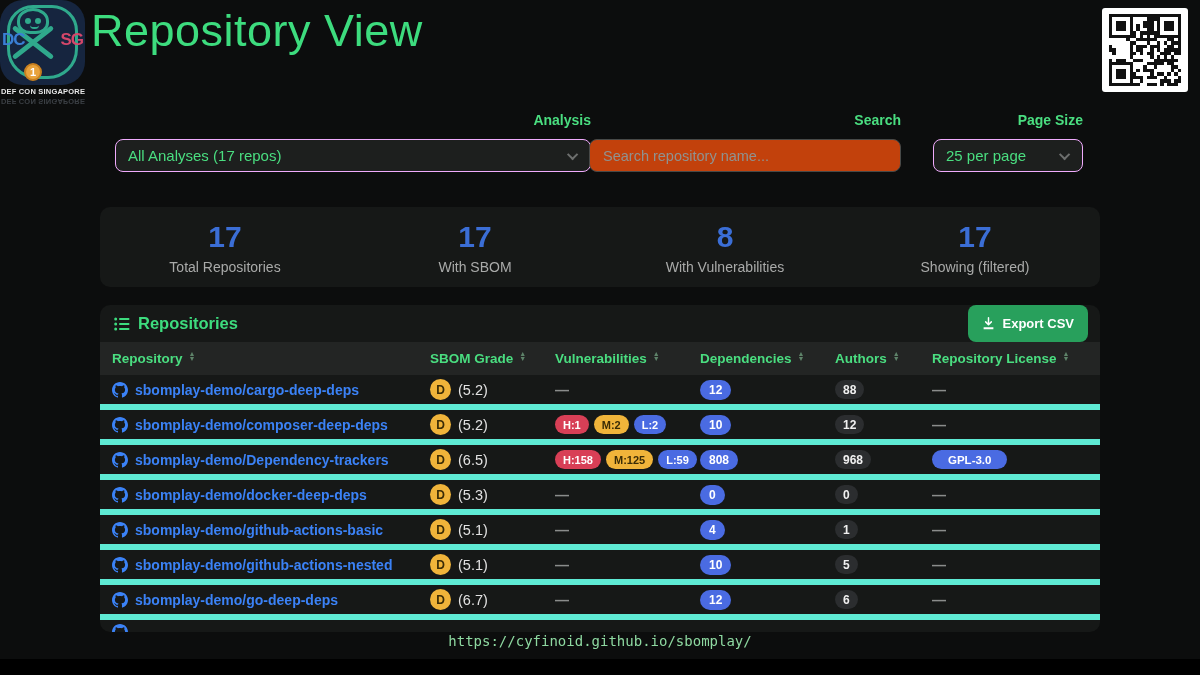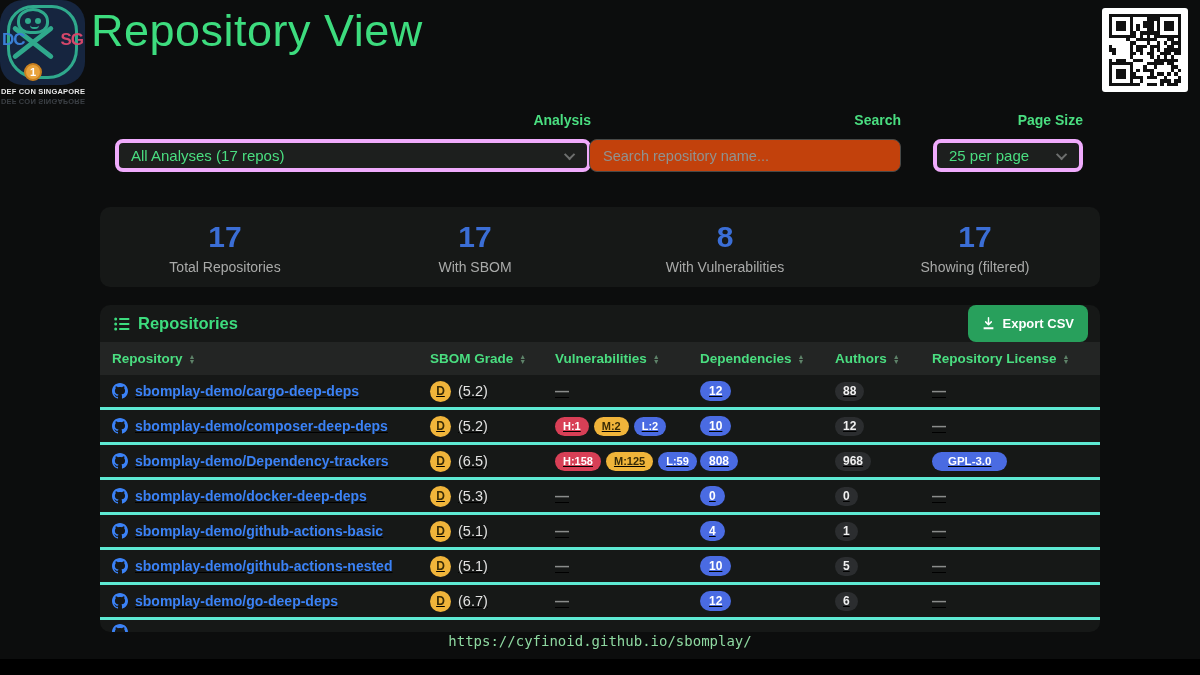--- a/index.html
+++ b/index.html
@@ -26,42 +26,42 @@
   h1.title { position:absolute; left:91px; top:5px; font-size:45px; font-weight:500; color:#3ddc7e; letter-spacing:.5px; }
   .qr { position:absolute; right:12px; top:8px; width:86px; height:84px; background:#fff; border-radius:3px; display:flex; align-items:center; justify-content:center; }
   .qr svg { width:74px; height:72px; }
 
   
   .ctrl { position:absolute; top:112px; }
   .ctrl label { display:block; font-size:14px; font-weight:bold; color:#4ade80; margin-bottom:11px;text-align:right; }
   .ctrl-analysis { left:115px; width:476px; }
   .ctrl-search   { left:589px; width:312px; }
   .ctrl-pagesize { left:933px; width:150px; }
-  .selectbox { height:33px; background:#1d1f1e; border:4px solid #f0abfc; border-radius:8px; color:#4ade80; font-size:15px; display:flex; align-items:center; padding:0 12px; cursor:pointer; }
+  .selectbox { height:33px; background:#1d1f1e; border:1px solid #f0abfc; border-radius:8px; color:#4ade80; font-size:15px; display:flex; align-items:center; padding:0 12px; cursor:pointer; }
   .selectbox .val { flex:1; }
   .chev { width:8px; height:8px; border-left:2px solid #6d6f6e; border-bottom:2px solid #6d6f6e; transform:rotate(-45deg) translateY(-2px); }
   .searchbox { width:100%; height:33px; background:#c2410c; border:1px solid #474948; border-radius:8px; color:#cfcfcf; font-size:14.5px; padding:0 13px; outline:none; font-family:"Liberation Sans", sans-serif; }
   .searchbox::placeholder { color:#909290; }
 
   
   .stats { position:absolute; left:100px; top:207px; width:1000px; height:80px; background:#161817; border-radius:10px; display:flex; }
   .stat { flex:1; display:flex; flex-direction:column; align-items:center; justify-content:center; gap:5px; }
   .stat .num { font-size:30px; font-weight:bold; color:#3b6ed6; }
   .stat .lbl { font-size:14px; color:#a9aaa9; }
 
   
   .table-card { position:absolute; left:100px; top:305px; width:1000px; height:327px; background:#161817; border-radius:10px; overflow:hidden; }
   .table-bar { height:37px; display:flex; justify-content:space-between; padding:0 12px 0 14px; }
   .section-title { display:flex; align-items:center; gap:8px; color:#3ddc7e; font-size:16.5px; font-weight:bold; }
   .export-btn { display:flex; align-items:center; gap:7px; background:#28a05c; border:none; color:#fff; font-size:13px; font-weight:bold; font-family:Liberation Sans, sans-serif; border-radius:8px; padding:7px 14px; cursor:pointer; }
   .grid { display:grid; grid-template-columns:318px 125px 145px 135px 97px 1fr; align-items:center; padding:0 12px; }
   .thead { height:33px; background:#232524; }
-  .th { display:flex; align-items:center; gap:6px; font-size:13.5px; font-weight:bold; color:#4ade80; }
+  .th { display:flex; gap:6px; font-size:13.5px; font-weight:bold; color:#4ade80; }
   .sort { display:inline-flex; flex-direction:column; font-size:7px; line-height:5px; color:#5e8369; }
-  .tr { height:35px; border-bottom:3px solid #5eead4;text-decoration:underline; }
+  .tr { height:35px; border-bottom:6px solid #5eead4; }
   .td { display:flex; align-items:center; }
   .repo-cell { gap:7px; }
   .gh-icon { width:16px; height:16px; color:#3b82f6; flex:0 0 16px; display:inline-flex; }
   .repo-link { color:#3b82f6; font-size:14px; font-weight:bold; text-decoration:none; white-space:nowrap; cursor:pointer; }
   .grade-badge { width:21px; height:21px; border-radius:50%; background:#f0b43a; color:#3a2c06; font-size:12px; font-weight:bold; display:inline-flex; align-items:center; justify-content:center; margin-right:7px; }
   .score { color:#e2e2e2; font-size:14.5px; }
   .dash { color:#8a8c8b; font-size:14px; font-weight:bold; }
   .vb { display:inline-flex; align-items:center; height:19px; padding:0 8px; border-radius:10px; font-size:11px; font-weight:bold; margin-right:5px; }
   .vb-h { background:#d83f56; color:#fff; }
   .vb-m { background:#f0b43a; color:#3a2c06; }

